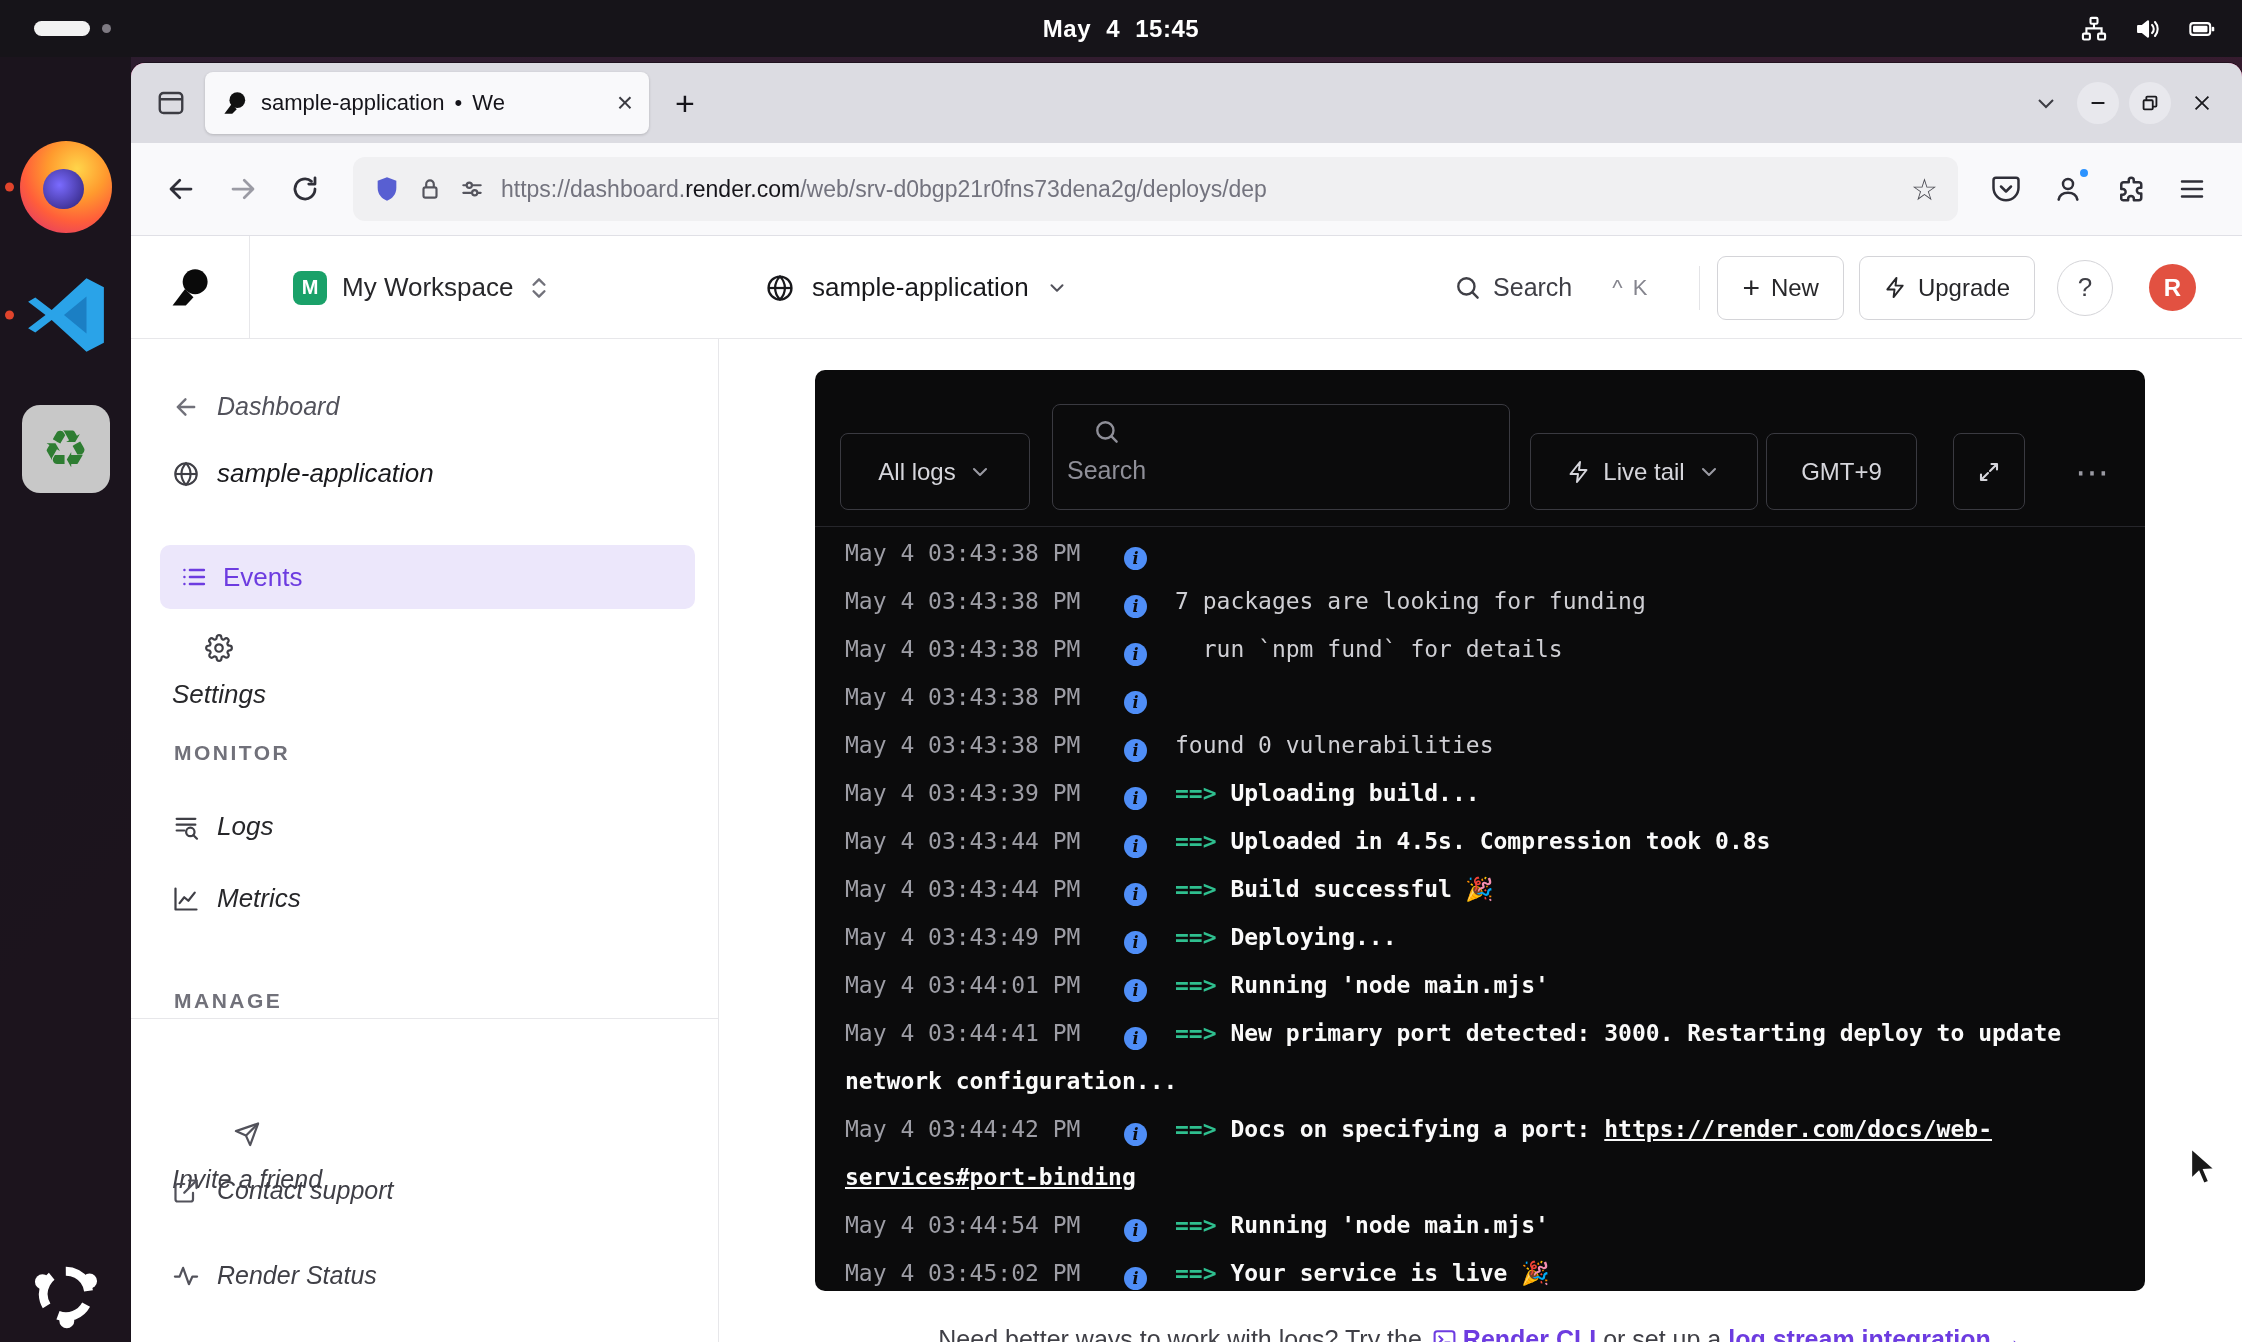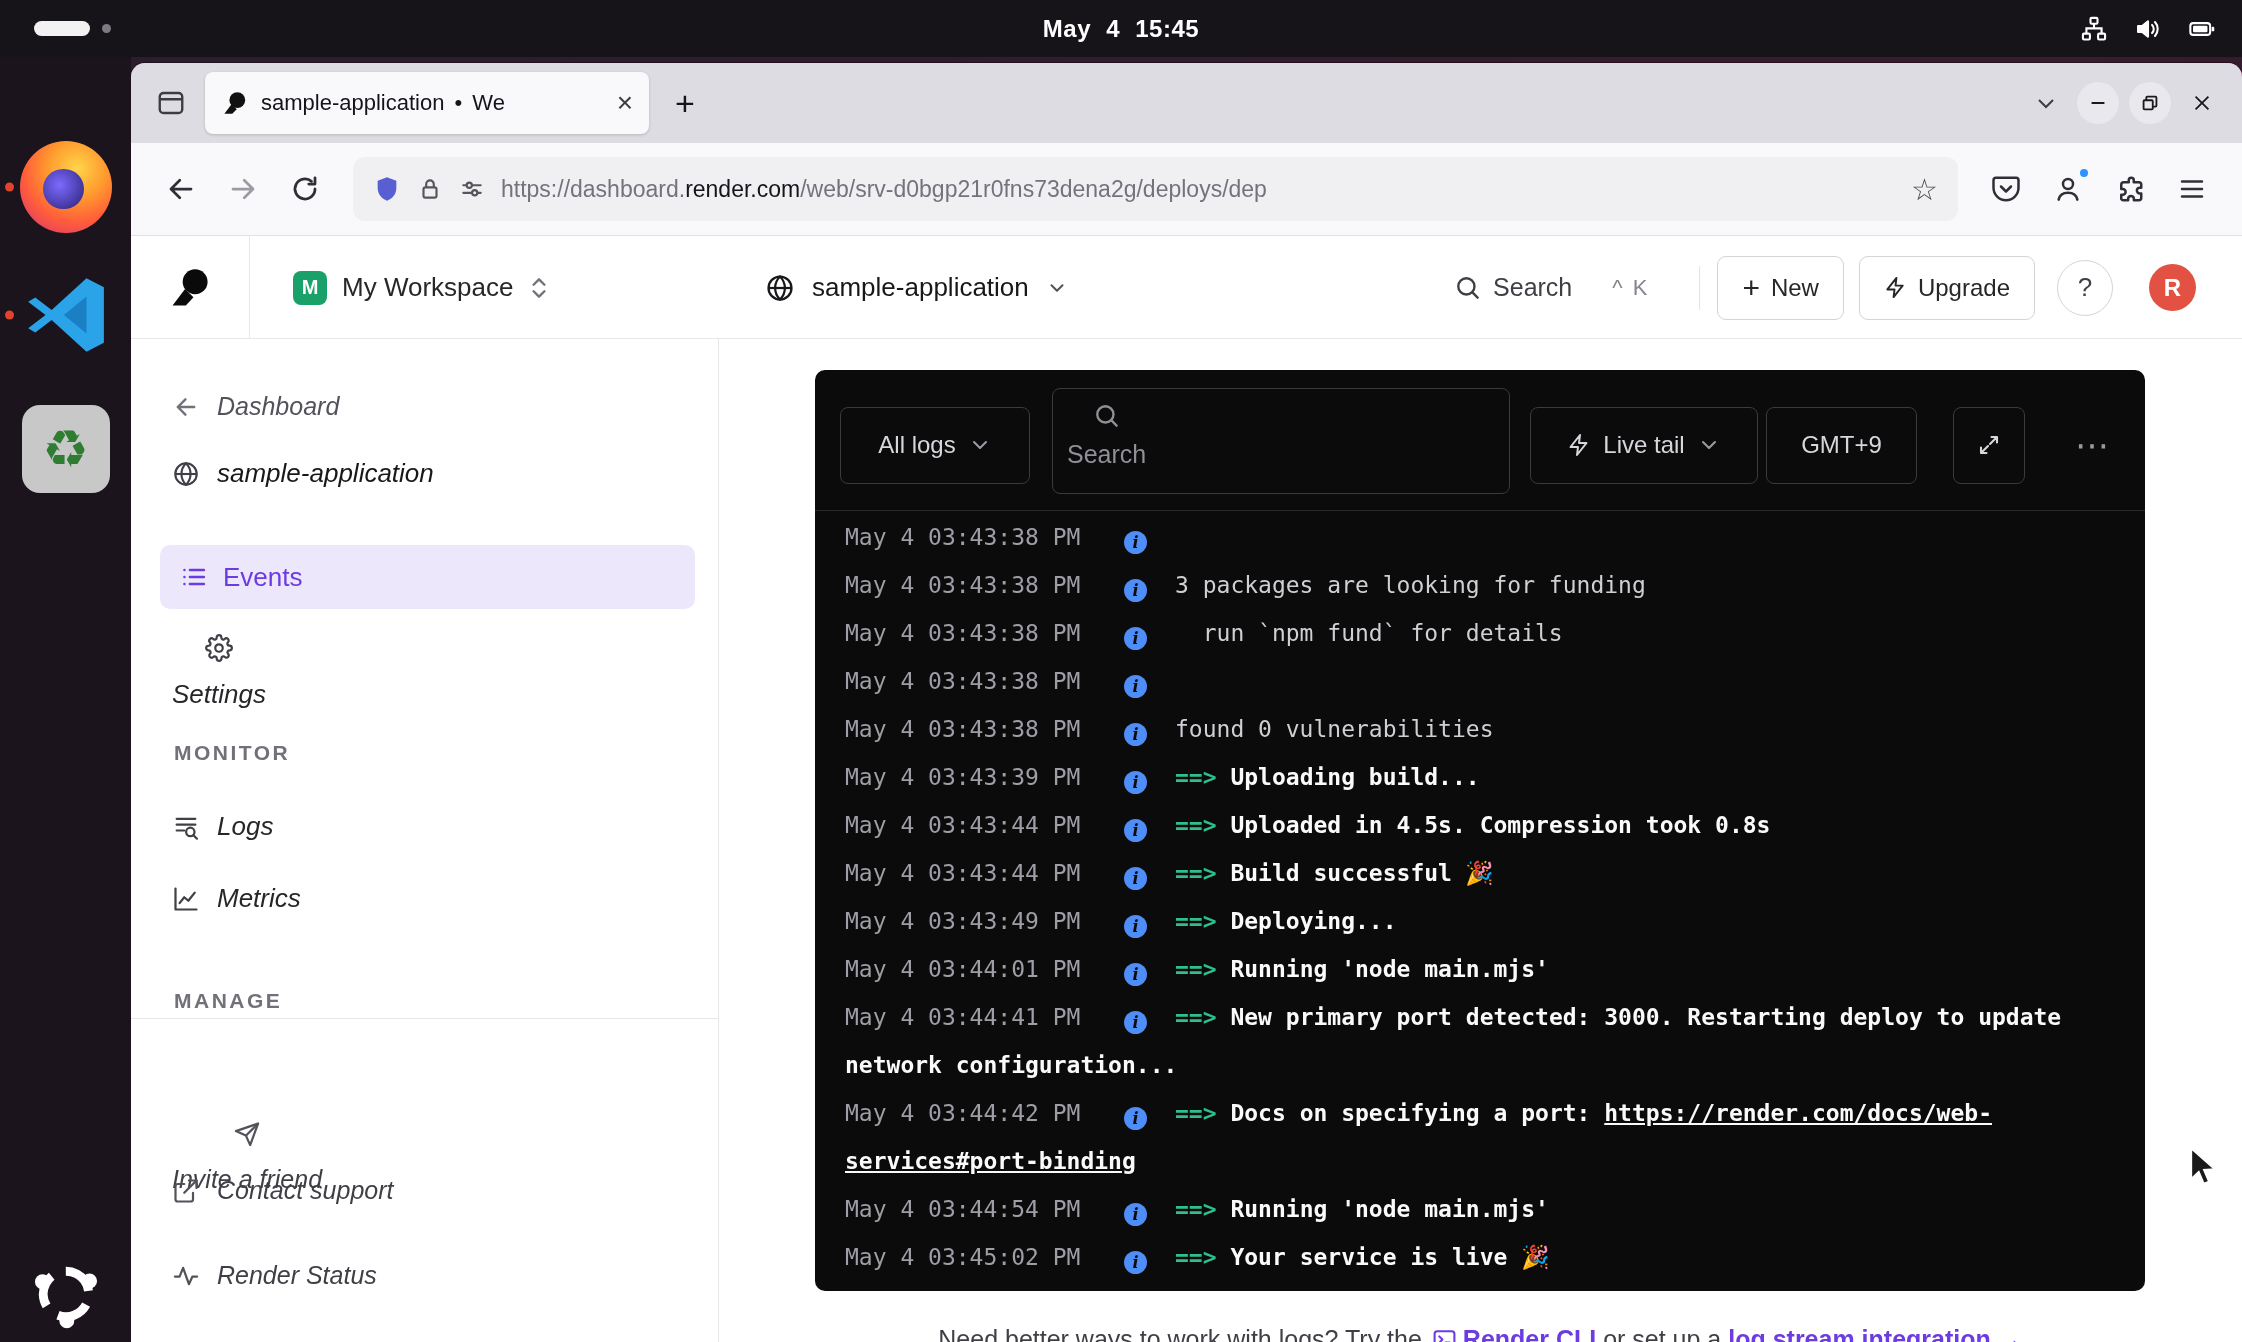--- a/index.html
+++ b/index.html
@@ -123,21 +123,21 @@
   .sb-chevron { margin-left:auto; color:#52525b; }
   .sb-invite { top:781px;flex-direction:column; }
   .sb-contact { top:837px; }
   .sb-status { top:922px; }
   .sb-item svg, .sb-foot svg { color:#52525b; }
   .sb-pill svg { color:var(--accent,#6d3ce0); }
 
   .content { position:relative; flex:1; background:#fff; }
   .log-panel { position:absolute; left:96px; top:31px; width:1330px; height:921px;
     background:#0b0b0c; border-radius:10px; overflow:hidden; color:#d6d6dc; }
-  .lp-toolbar { display:flex; align-items:center; padding:18px 25px 0 25px; }
+  .lp-toolbar { display:flex; align-items:flex-end; padding:18px 25px 0 25px;margin-top:16px; }
   .lp-btn { height:77px; border:1px solid #3a3a41; border-radius:8px; display:flex; align-items:center;
     justify-content:center; gap:12px; font-size:24px; color:#d6d6dc; margin-top:8px; background:transparent; }
   .lp-filter { width:190px; }
   .lp-search { width:458px; height:106px; border:1px solid #3a3a41; border-radius:8px; margin-left:22px;
     display:flex; flex-direction:column; padding:13px 14px; }
   .lp-search svg { width:27px; height:27px; color:#8f8f98; margin-left:26px; }
   .lp-search-ph { font-size:25px; color:#8f8f98; margin-top:11px; }
   .lp-livetail { width:228px; margin-left:20px; }
   .lp-gmt { width:151px; margin-left:8px; }
   .lp-expand { width:72px; margin-left:36px; }
@@ -496,21 +496,21 @@
             <div class="lp-btn lp-expand">
               <svg viewBox="0 0 24 24" fill="none" stroke="currentColor" stroke-width="2.1" stroke-linecap="round" stroke-linejoin="round">
                 <path d="M14.5 4H20v5.5M20 4l-7 7M9.5 20H4v-5.5M4 20l7-7"></path>
               </svg>
             </div>
             <div class="lp-dots">⋯</div>
           </div>
           <div class="lp-sep"></div>
           <div class="lp-rows">
               <div class="log-row"><span class="ts">May 4 03:43:38 PM</span><span class="info-i">i</span><span class="msg plain-msg"></span></div>
-              <div class="log-row"><span class="ts">May 4 03:43:38 PM</span><span class="info-i">i</span><span class="msg plain-msg">3 packages are looking for funding</span></div>
+              <div class="log-row"><span class="ts">May 4 03:43:38 PM</span><span class="info-i">i</span><span class="msg plain-msg">7 packages are looking for funding</span></div>
               <div class="log-row"><span class="ts">May 4 03:43:38 PM</span><span class="info-i">i</span><span class="msg plain-msg">  run `npm fund` for details</span></div>
               <div class="log-row"><span class="ts">May 4 03:43:38 PM</span><span class="info-i">i</span><span class="msg plain-msg"></span></div>
               <div class="log-row"><span class="ts">May 4 03:43:38 PM</span><span class="info-i">i</span><span class="msg plain-msg">found 0 vulnerabilities</span></div>
               <div class="log-row"><span class="ts">May 4 03:43:39 PM</span><span class="info-i">i</span><span class="msg arrow-msg"><span class="arrow">==&gt; </span>Uploading build...</span></div>
               <div class="log-row"><span class="ts">May 4 03:43:44 PM</span><span class="info-i">i</span><span class="msg arrow-msg"><span class="arrow">==&gt; </span>Uploaded in 4.5s. Compression took 0.8s</span></div>
               <div class="log-row"><span class="ts">May 4 03:43:44 PM</span><span class="info-i">i</span><span class="msg arrow-msg"><span class="arrow">==&gt; </span>Build successful 🎉</span></div>
               <div class="log-row"><span class="ts">May 4 03:43:49 PM</span><span class="info-i">i</span><span class="msg arrow-msg"><span class="arrow">==&gt; </span>Deploying...</span></div>
               <div class="log-row"><span class="ts">May 4 03:44:01 PM</span><span class="info-i">i</span><span class="msg arrow-msg"><span class="arrow">==&gt; </span>Running 'node main.mjs'</span></div>
               <div class="log-row"><span class="ts">May 4 03:44:41 PM</span><span class="info-i">i</span><span class="msg arrow-msg"><span class="arrow">==&gt; </span>New primary port detected: 3000. Restarting deploy to update network configuration...</span></div>
               <div class="log-row"><span class="ts">May 4 03:44:42 PM</span><span class="info-i">i</span><span class="msg arrow-msg"><span class="arrow">==&gt; </span>Docs on specifying a port: <a class="log-link">https://render.com/docs/web-services#port-binding</a></span></div>

